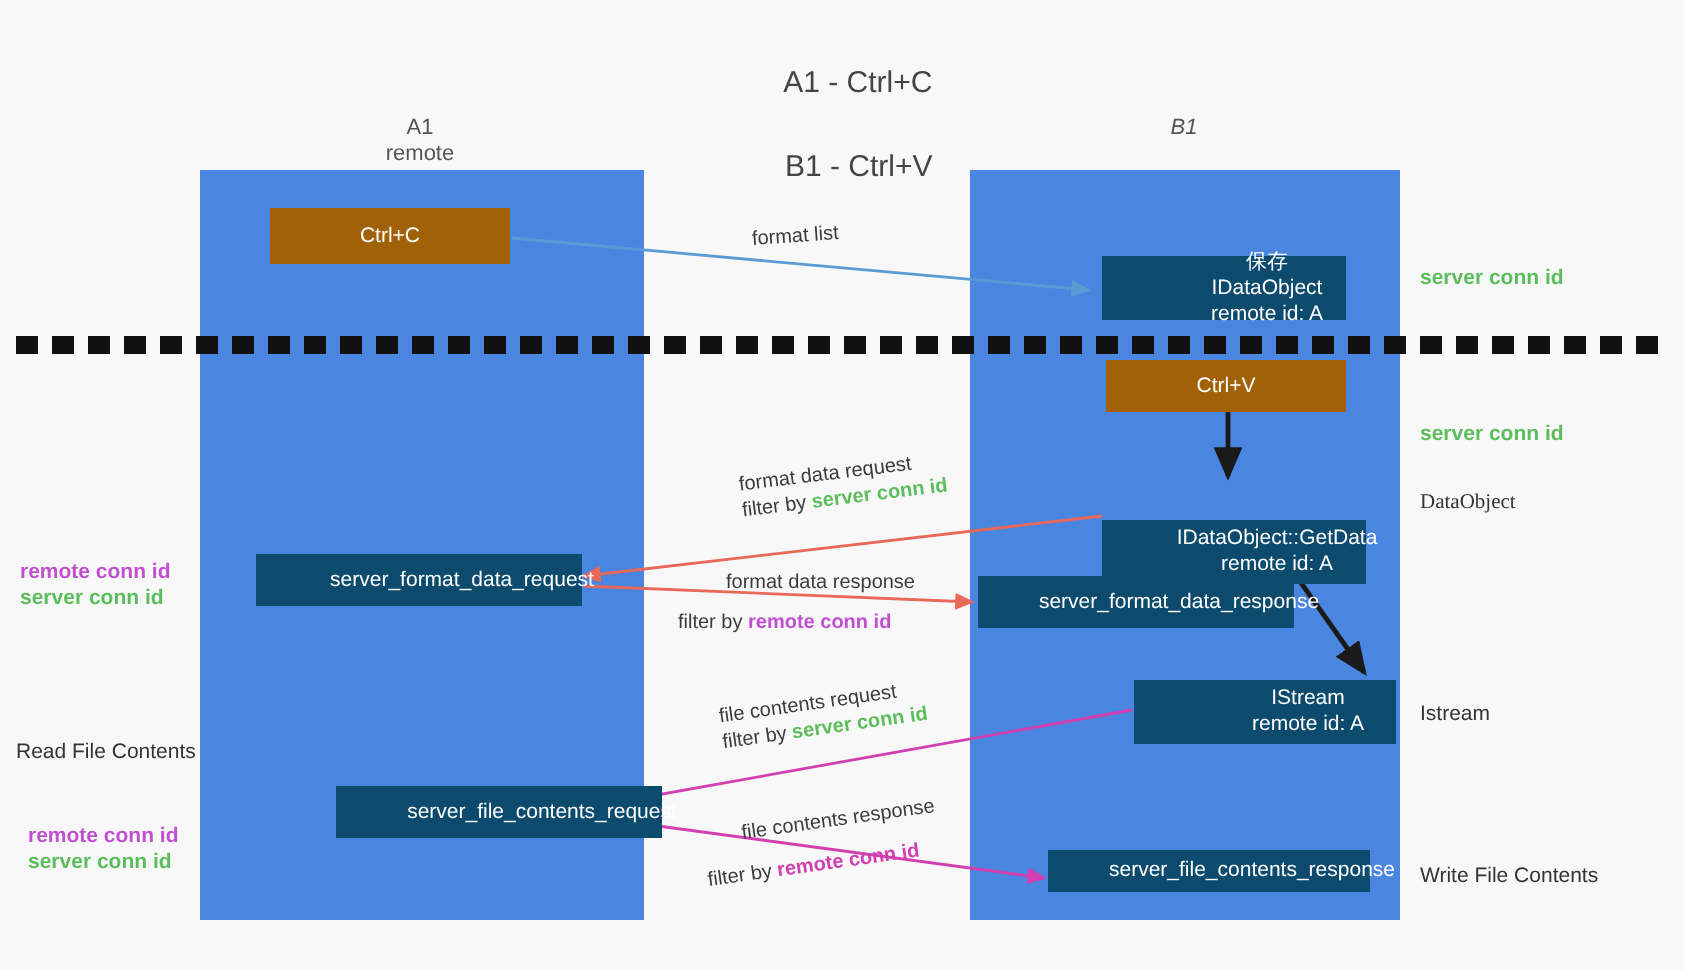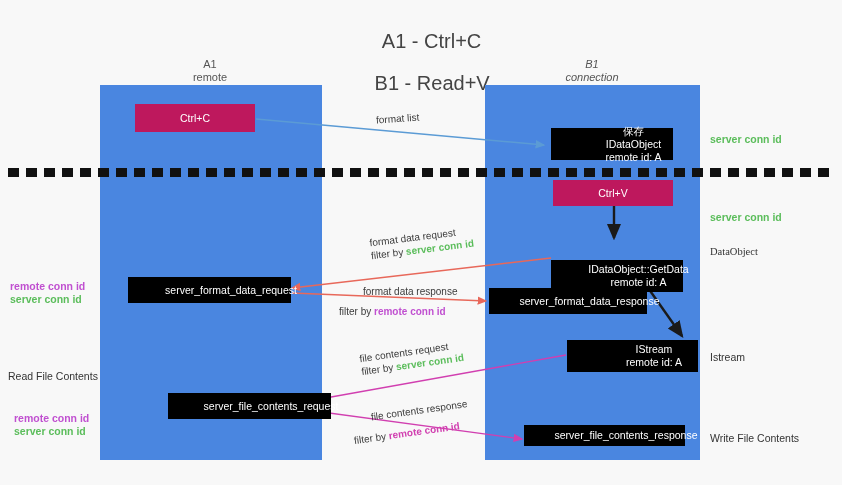--- a/index.html
+++ b/index.html
@@ -19,21 +19,21 @@
     height: 485px;
   }
 
   
   .title {
     position: absolute;
     left: 0;
     top: 10px;
     width: 842px;
     text-align: center;
-    font-size: 20px;
+    font-size: 15px;
     color: #444444;
     line-height: 21px;
     white-space: pre;
   }
 
   
   .col-header {
     position: absolute;
     text-align: center;
     font-size: 11px;
@@ -58,22 +58,22 @@
     display: flex;
     flex-direction: column;
     align-items: center;
     justify-content: center;
     color: #ffffff;
     font-size: 10.5px;
     line-height: 13px;
     text-align: center;
     padding: 2px 4px;
   }
-  .box.green { background: #be185d; }
-  .box.orange { background: #000000; padding-left: 47px; }
+  .box.green { background: #a16207; }
+  .box.orange { background: #0c4a6e; padding-left: 47px; }
   .box .l2 { display: block; }
 
   
   .side-label {
     position: absolute;
     font-size: 10.5px;
     line-height: 14px;
     white-space: nowrap;
   }
   .lbl-green  { color: #5bbd5b; font-weight: bold; }
@@ -111,30 +111,29 @@
     height: 9px;
   }
 </style>
 </head>
 <body>
 
 <div id="stage">
 
   <div class="title">
     <span>A1 - Ctrl+C</span><br>
-    <span>B1 - Read+V</span>
+    <span>B1 - Ctrl+V</span>
   </div>
 
   <div class="col-header" style="left:130px; top:58px;">
     <span>A1</span>
     <span class="l2">remote</span>
   </div>
   <div class="col-header" style="left:512px; top:58px;font-style:italic;">
     <span>B1</span>
-    <span class="l2">connection</span>
   </div>
 
   <div class="lane" id="lane-a"></div>
   <div class="lane" id="lane-b"></div>
 
   <svg id="wires" viewBox="0 0 842 485">
     <defs>
       <marker id="ah-blue" markerWidth="7" markerHeight="7" refX="6" refY="3" orient="auto">
         <path d="M0,0 L7,3 L0,6 z" fill="#5b9bd5"></path>
       </marker>

